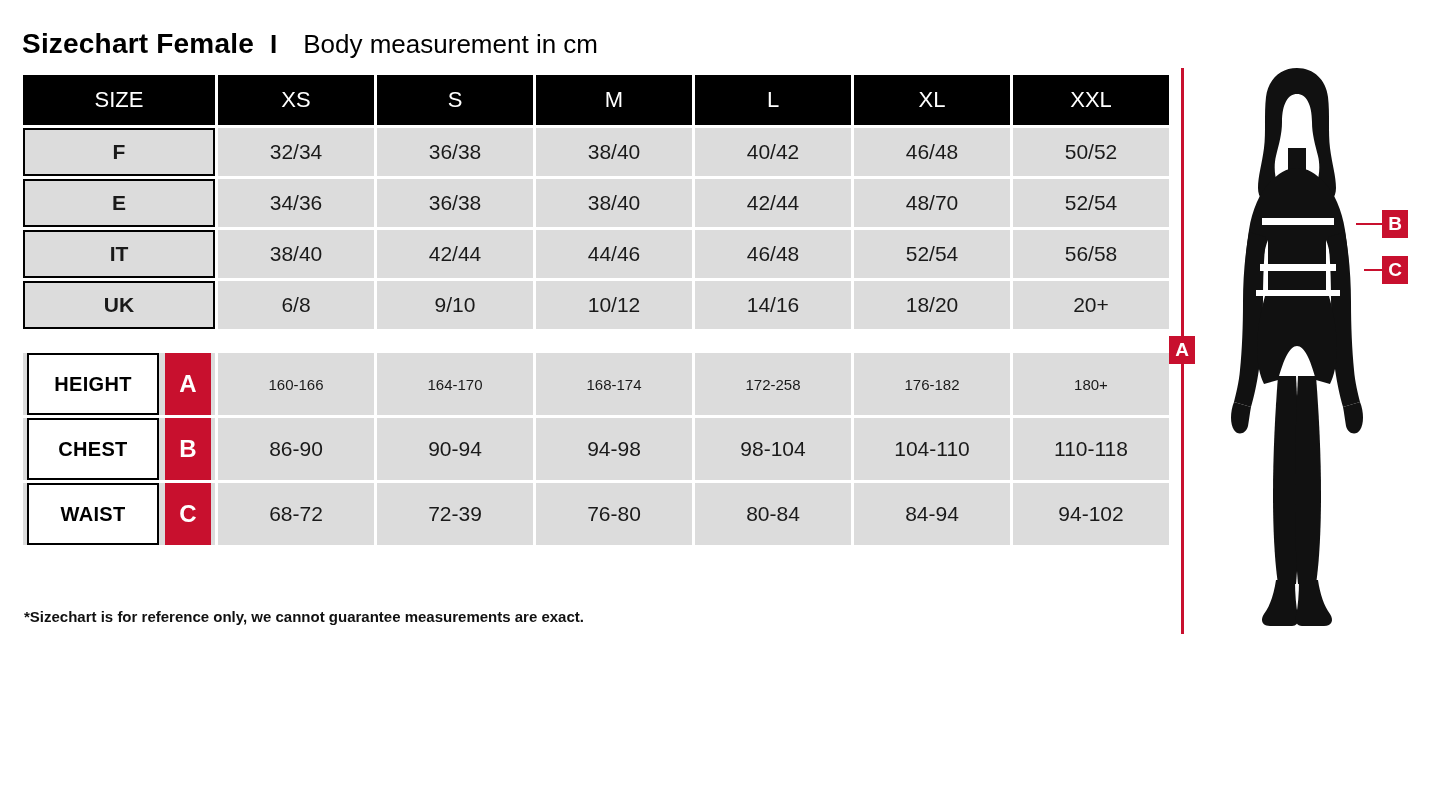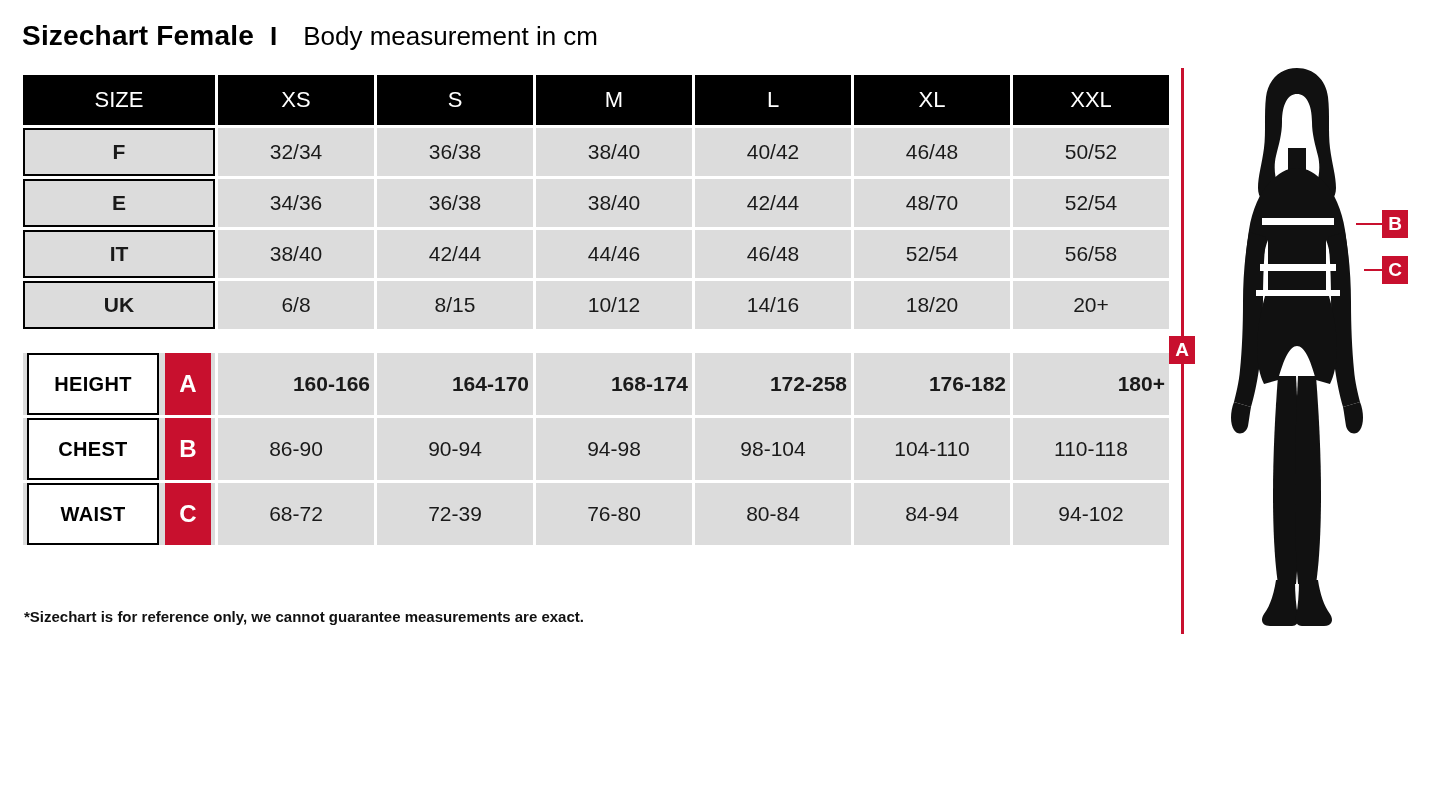--- a/index.html
+++ b/index.html
@@ -15,21 +15,21 @@
     position: relative;
     width: 1441px;
     height: 795px;
     overflow: hidden;
   }
 
   
   .title-row {
     position: absolute;
     left: 22px;
-    top: 20px;
+    top: 28px;
     display: flex;
     align-items: baseline;
     white-space: nowrap;
   }
   .title-main {
     font-size: 28px;
     font-weight: bold;
     color: #000;
     letter-spacing: 0.2px;
   }
@@ -119,23 +119,22 @@
     background: #c8102e;
     color: #ffffff;
     font-weight: bold;
     font-size: 24px;
     display: flex;
     align-items: center;
     justify-content: center;
   }
 
   tr.height-row td.val {
-    font-weight: bold;
-    font-size: 21px;
-    text-align: right;
+    font-weight: normal;
+    font-size: 15px;
   }
 
   
   tr.spacer td {
     height: 18px;
     background: #ffffff;
     padding: 0;
   }
 
   
@@ -255,21 +254,21 @@
           <td class="val">42/44</td>
           <td class="val">44/46</td>
           <td class="val">46/48</td>
           <td class="val">52/54</td>
           <td class="val">56/58</td>
         </tr>
 
         <tr>
           <td class="country">UK</td>
           <td class="val">6/8</td>
-          <td class="val">8/15</td>
+          <td class="val">9/10</td>
           <td class="val">10/12</td>
           <td class="val">14/16</td>
           <td class="val">18/20</td>
           <td class="val">20+</td>
         </tr>
 
         <tr class="spacer">
           <td colspan="7"></td>
         </tr>
 

